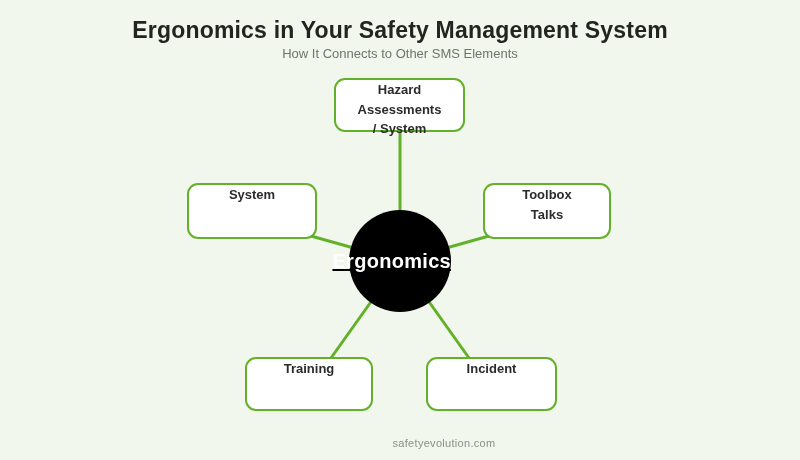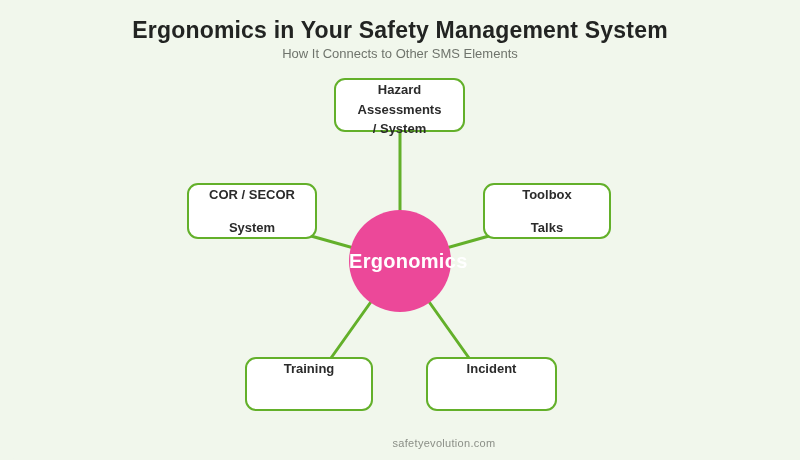--- a/index.html
+++ b/index.html
@@ -48,41 +48,42 @@
     stroke-width: 3;
     stroke-linecap: round;
   }
   .center-circle {
     position: absolute;
     left: 349px;
     top: 210px;
     width: 102px;
     height: 102px;
     border-radius: 50%;
-    background: #ec4899;
+    background: #000000;
     display: flex;
     align-items: center;
-    justify-content: flex-start;
+    justify-content: flex-end;
+    text-decoration: underline;
   }
   .center-circle .center-label {
     color: #FFFFFF;
     font-size: 20px;
     font-weight: bold;
     letter-spacing: 0.3px;
   }
   .node-box {
     position: absolute;
     background: #FFFFFF;
     border: 2px solid #63B02A;
     border-radius: 11px;
     box-sizing: border-box;
     display: flex;
     flex-direction: column;
     align-items: center;
-    justify-content: space-between;
+    justify-content: flex-start;
     text-align: center;
     font-size: 13px;
     font-weight: bold;
     color: #2B2B2B;
     line-height: 1.5;
   }
   .node-hazard   { left: 334px; top: 78px;  width: 131px; height: 54px; }
   .node-cor      { left: 187px; top: 183px; width: 130px; height: 56px; }
   .node-toolbox  { left: 483px; top: 183px; width: 128px; height: 56px; }
   .node-training { left: 245px; top: 357px; width: 128px; height: 54px; }
@@ -114,21 +115,20 @@
     <line x1="400" y1="261" x2="331" y2="358"></line>
     <line x1="400" y1="261" x2="469" y2="358"></line>
   </svg>
 
   <div class="node-box node-hazard">
     <span>Hazard Assessments</span>
     <span>/ System</span>
   </div>
 
   <div class="node-box node-cor">
-    <span>COR / SECOR</span>
     <span>System</span>
   </div>
 
   <div class="node-box node-toolbox">
     <span>Toolbox</span>
     <span>Talks</span>
   </div>
 
   <div class="node-box node-training">
     <span>Training</span>

